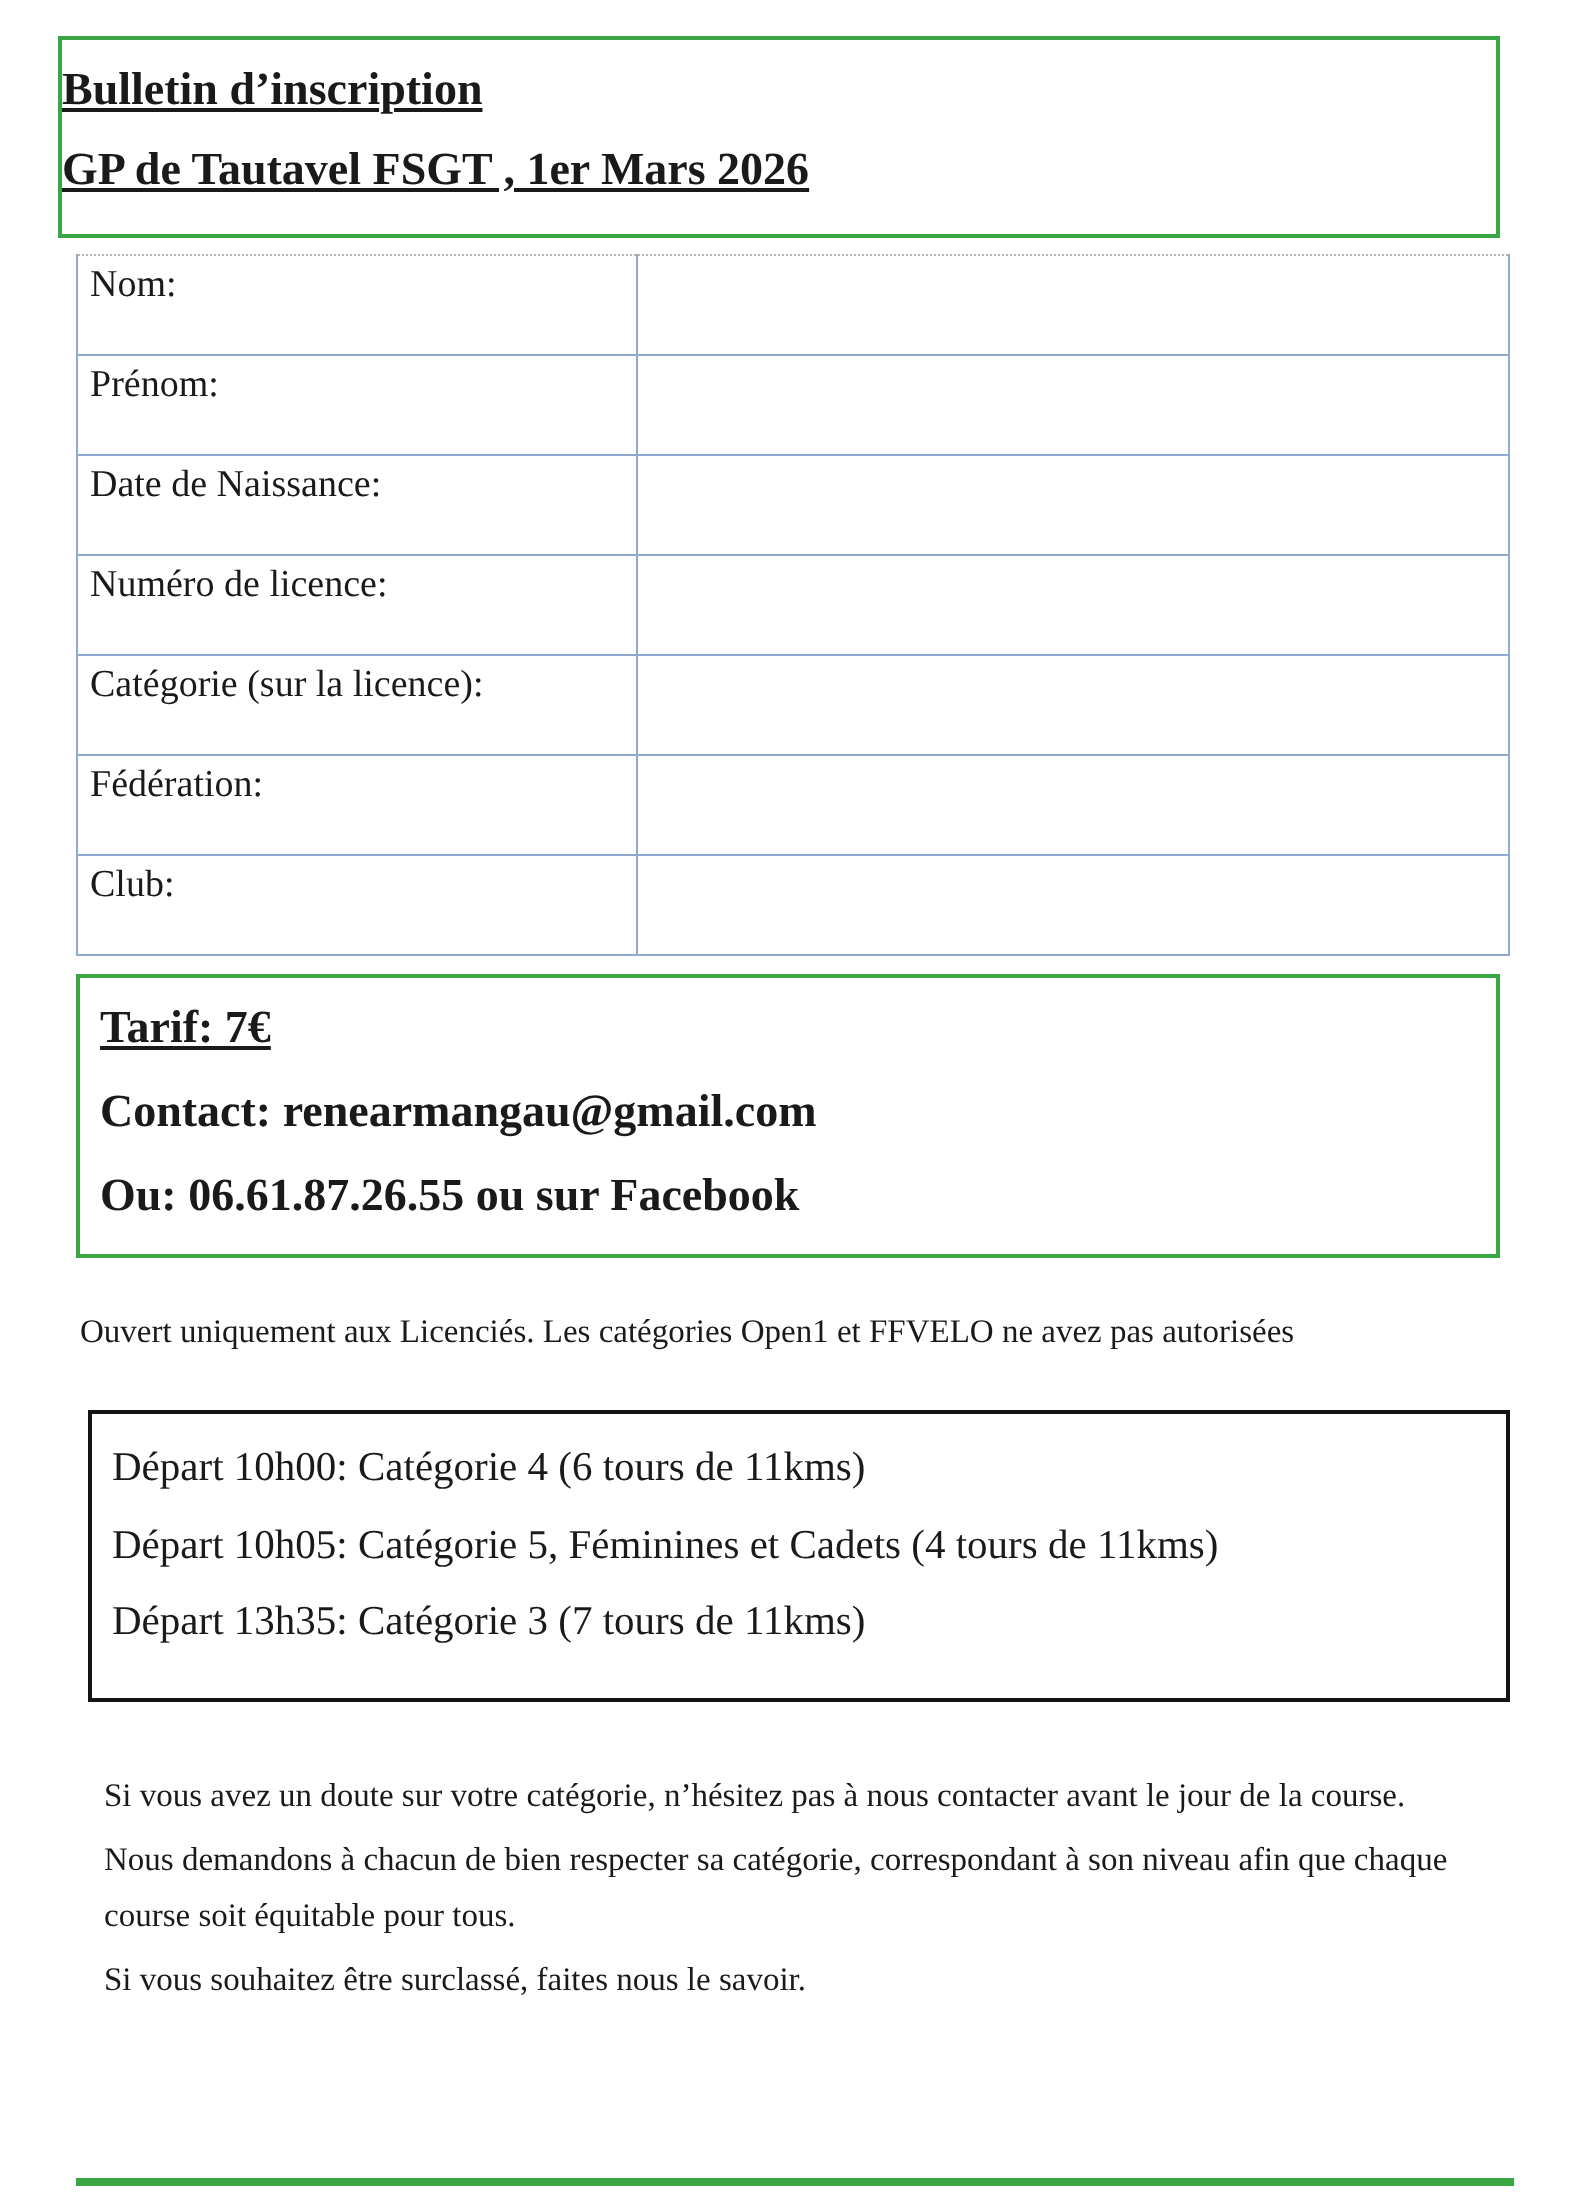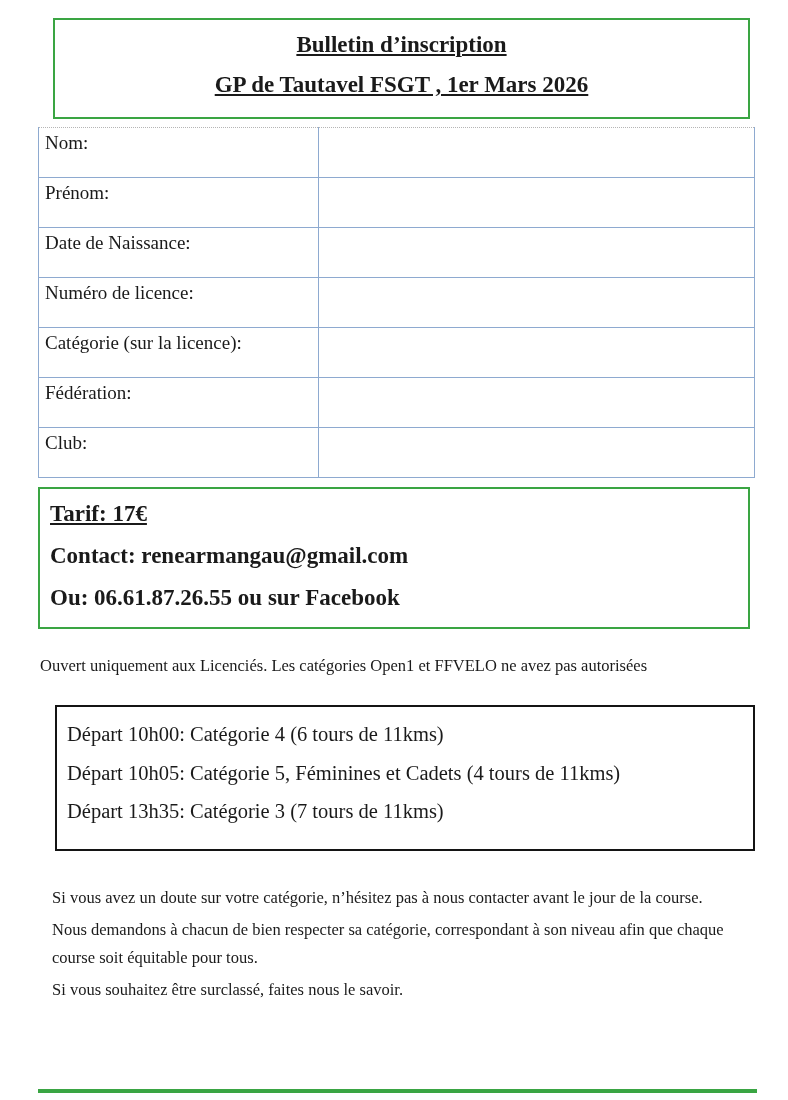--- a/index.html
+++ b/index.html
@@ -8,23 +8,23 @@
     background: #ffffff;
     font-family: "Liberation Serif", "DejaVu Serif", serif;
     color: #1a1a1a;
     position: relative;
     overflow: hidden;
   }
   .page { position: absolute; inset: 0; }
 
   
   .title-box {
-    margin: 18px 38px 0 53px;
+    margin: 18px 38px 0 29px;
     border: 2px solid #3aa543;
-    text-align: center;
+    text-align: left;
     padding: 5px 0 12px 0;
   }
   .title-line {
     font-size: 23px;
     font-weight: bold;
     line-height: 40px;
     text-decoration: underline;
   }
 
   
@@ -59,21 +59,21 @@
 
   
   .eligibility-note {
     margin: 27px 38px 0 40px;
     font-size: 16.5px;
     line-height: 20px;
   }
 
   
   .schedule-box {
-    margin: 29px 33px 0 55px;
+    margin: 29px 33px 0 44px;
     border: 2.5px solid #141414;
     padding: 8px 10px 18px 10px;
   }
   .schedule-line {
     font-size: 20.5px;
     line-height: 38.5px;
   }
 
   
   .notes { margin: 33px 40px 0 40px; }
@@ -131,21 +131,21 @@
         <td></td>
       </tr>
       <tr>
         <td class="label-cell">Club:</td>
         <td></td>
       </tr>
     </tbody>
   </table>
 
   <div class="info-box">
-    <div class="info-line underlined">Tarif: 17€</div>
+    <div class="info-line underlined">Tarif: 7€</div>
     <div class="info-line">Contact: renearmangau@gmail.com</div>
     <div class="info-line">Ou: 06.61.87.26.55 ou sur Facebook</div>
   </div>
 
   <div class="eligibility-note">Ouvert uniquement aux Licenciés. Les catégories Open1 et FFVELO ne avez pas autorisées</div>
 
   <div class="schedule-box">
     <div class="schedule-line">Départ 10h00: Catégorie 4 (6 tours de 11kms)</div>
     <div class="schedule-line">Départ 10h05: Catégorie 5, Féminines et Cadets (4 tours de 11kms)</div>
     <div class="schedule-line">Départ 13h35: Catégorie 3 (7 tours de 11kms)</div>

